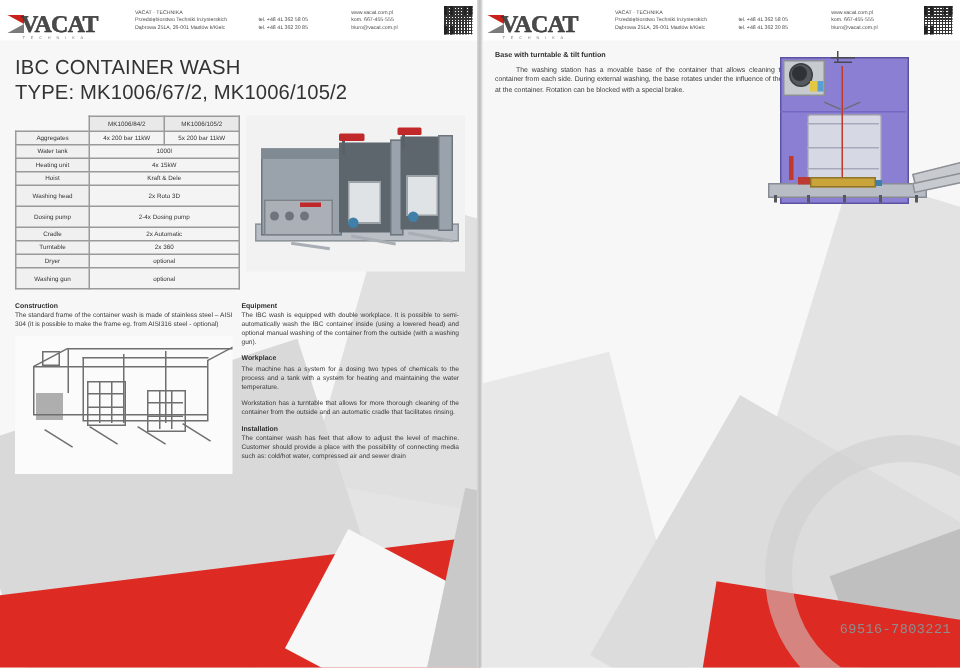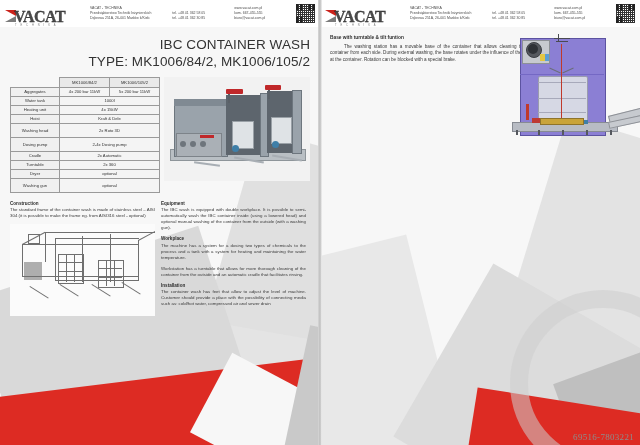--- a/index.html
+++ b/index.html
@@ -64,21 +64,21 @@
       background:
         linear-gradient(90deg,#222 33%,transparent 33%,transparent 66%,#222 66%) 0 0/6px 6px no-repeat,
         linear-gradient(90deg,#222 33%,transparent 33%,transparent 66%,#222 66%) 13px 0/6px 6px no-repeat,
         linear-gradient(90deg,#222 33%,transparent 33%,transparent 66%,#222 66%) 0 13px/6px 6px no-repeat,
         repeating-linear-gradient(0deg,#333 0 1px,transparent 1px 2px),
         repeating-linear-gradient(90deg,#333 0 1px,#fff 1px 2px);
       background-color:#fff;}
 
   
   .content{position:relative;z-index:20;padding:0 10px;box-sizing:border-box;}
-  .title{font-size:13.5px;line-height:17px;color:#333;margin-top:9px;letter-spacing:.1px;text-align:right;}
+  .title{font-size:13.5px;line-height:17px;color:#333;margin-top:9px;letter-spacing:.1px;}
   .title .t2{white-space:nowrap;}
 
   .midrow{display:flex;margin-top:7px;}
   table.spec{border-collapse:collapse;width:150px;font-size:4.2px;color:#333;}
   table.spec td{border:0.5px solid #9a9a9a;text-align:center;padding:1.5px 1px;
        background:#f4f4f4;}
   table.spec td.lab{width:46px;background:#f0f0f0;}
   table.spec thead td{border:none;background:transparent;font-size:4.2px;padding-bottom:2px;}
   table.spec thead td.hdr{border:0.5px solid #9a9a9a;background:#e9e9e9;}
   table.spec tr.tall td{padding:4px 1px;}
@@ -112,22 +112,22 @@
   .rbody .ind{display:inline-block;width:14px;}
 
   .render{position:absolute;right:4px;top:32px;width:132px;height:150px;z-index:20;}
   .rv{position:absolute;}
   .violet{background:#8b7fd4;border:0.5px solid #5c53a0;}
   .violet-d{background:#7468c4;}
   .tank{background:#d6d8e4;border:0.5px solid #9a9cae;}
   .frame{background:#b8bcc4;border:0.5px solid #878b93;}
   .silver{background:#c7cacf;border:0.5px solid #8d9096;}
 
-  .docid{position:absolute;right:6px;bottom:3px;z-index:60;font-size:9px;
-       color:#8d8d8d;letter-spacing:.3px;font-family:Liberation Serif, serif;margin-top:34px;}
+  .docid{position:absolute;right:6px;bottom:20px;z-index:60;font-size:9px;
+       color:#8d8d8d;letter-spacing:.3px;font-family:Liberation Mono, monospace;margin-top:34px;}
 </style>
 </head>
 <body>
 
 <div class="spread">
 
   <div class="page left">
 
     <div class="shard s-white-body"></div>
     <div class="shard s-grey3"></div>
@@ -158,21 +158,21 @@
         <div>kom. 667-455-555</div>
         <div>biuro@vacat.com.pl</div>
       </div>
       <div class="qr"></div>
     </div>
 
     <div class="content">
 
       <div class="title">
         <div>IBC CONTAINER WASH</div>
-        <div class="t2">TYPE: MK1006/84/2, MK1006/105/2</div>
+        <div class="t2">TYPE: MK1006/67/2, MK1006/105/2</div>
       </div>
 
       <div class="midrow">
 
         <table class="spec">
           <thead>
             <tr>
               <td></td>
               <td class="hdr">MK1006/84/2</td>
               <td class="hdr">MK1006/105/2</td>

